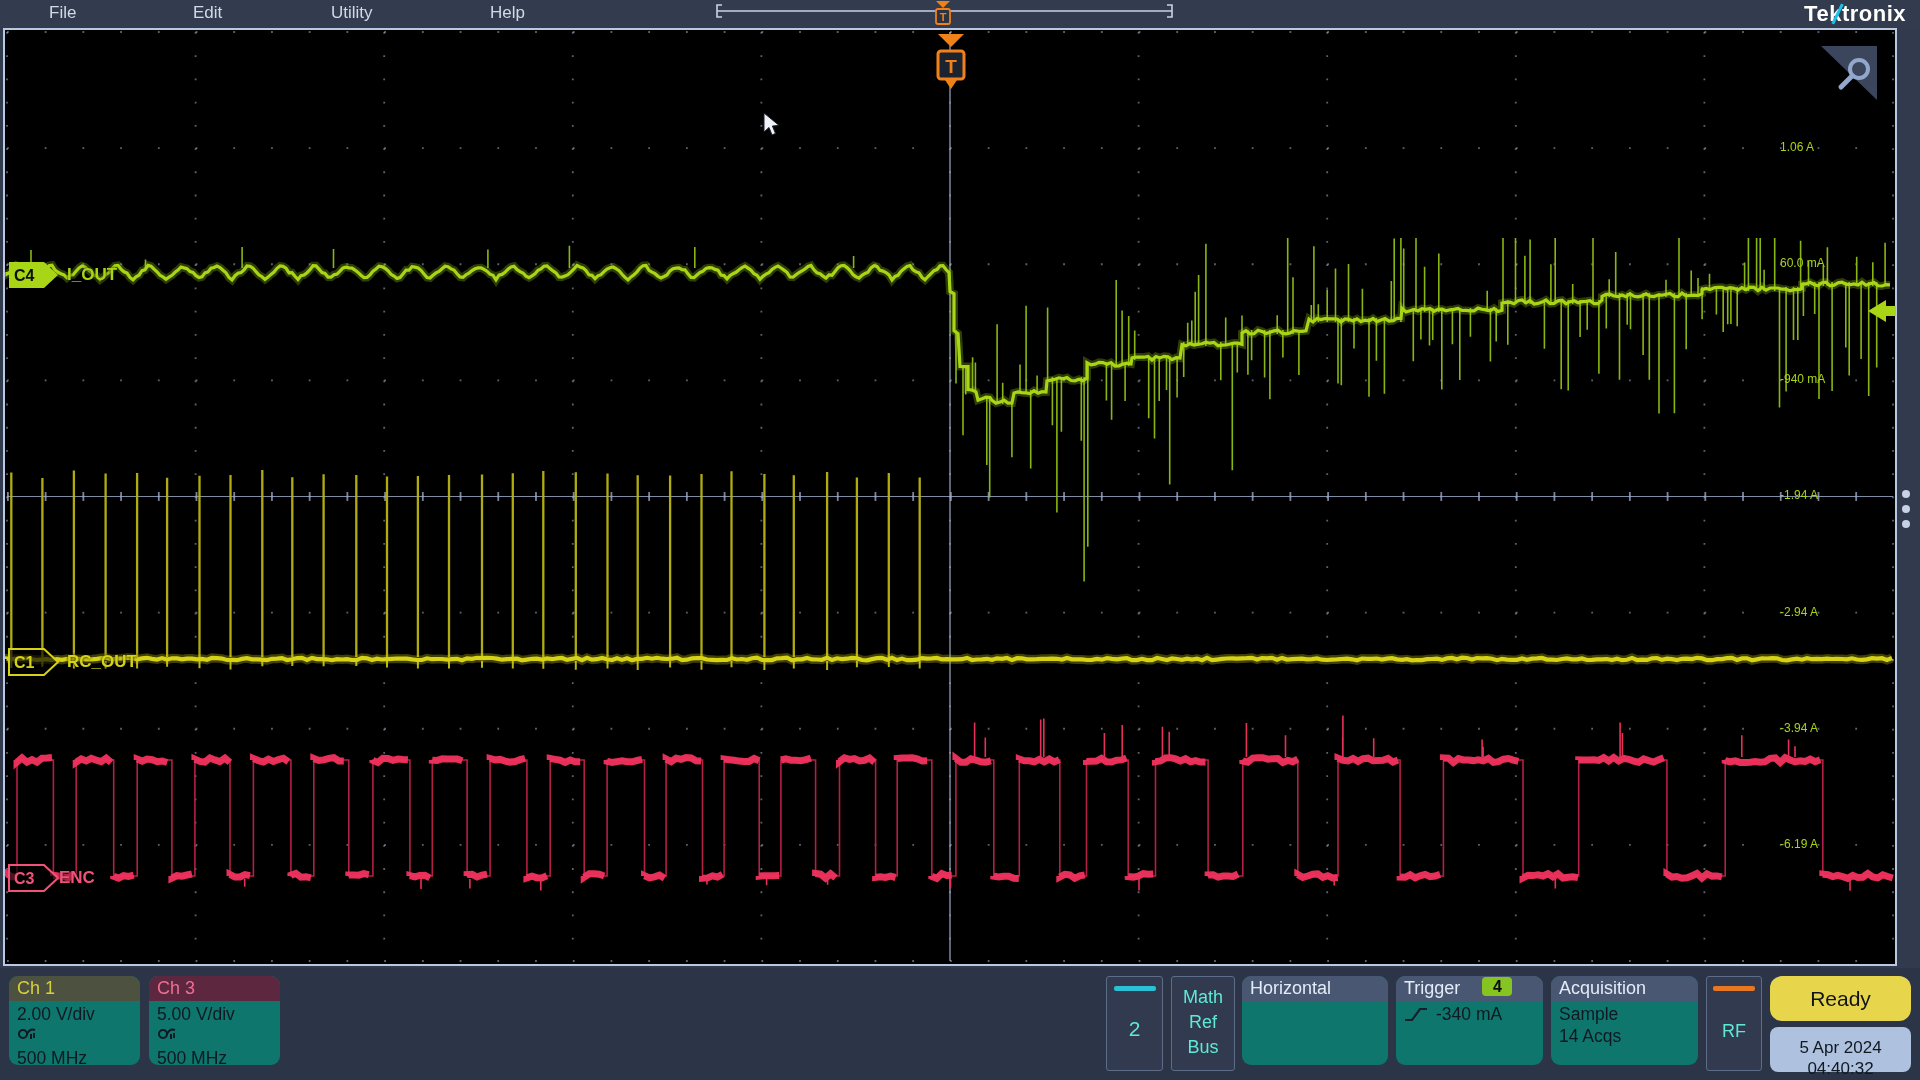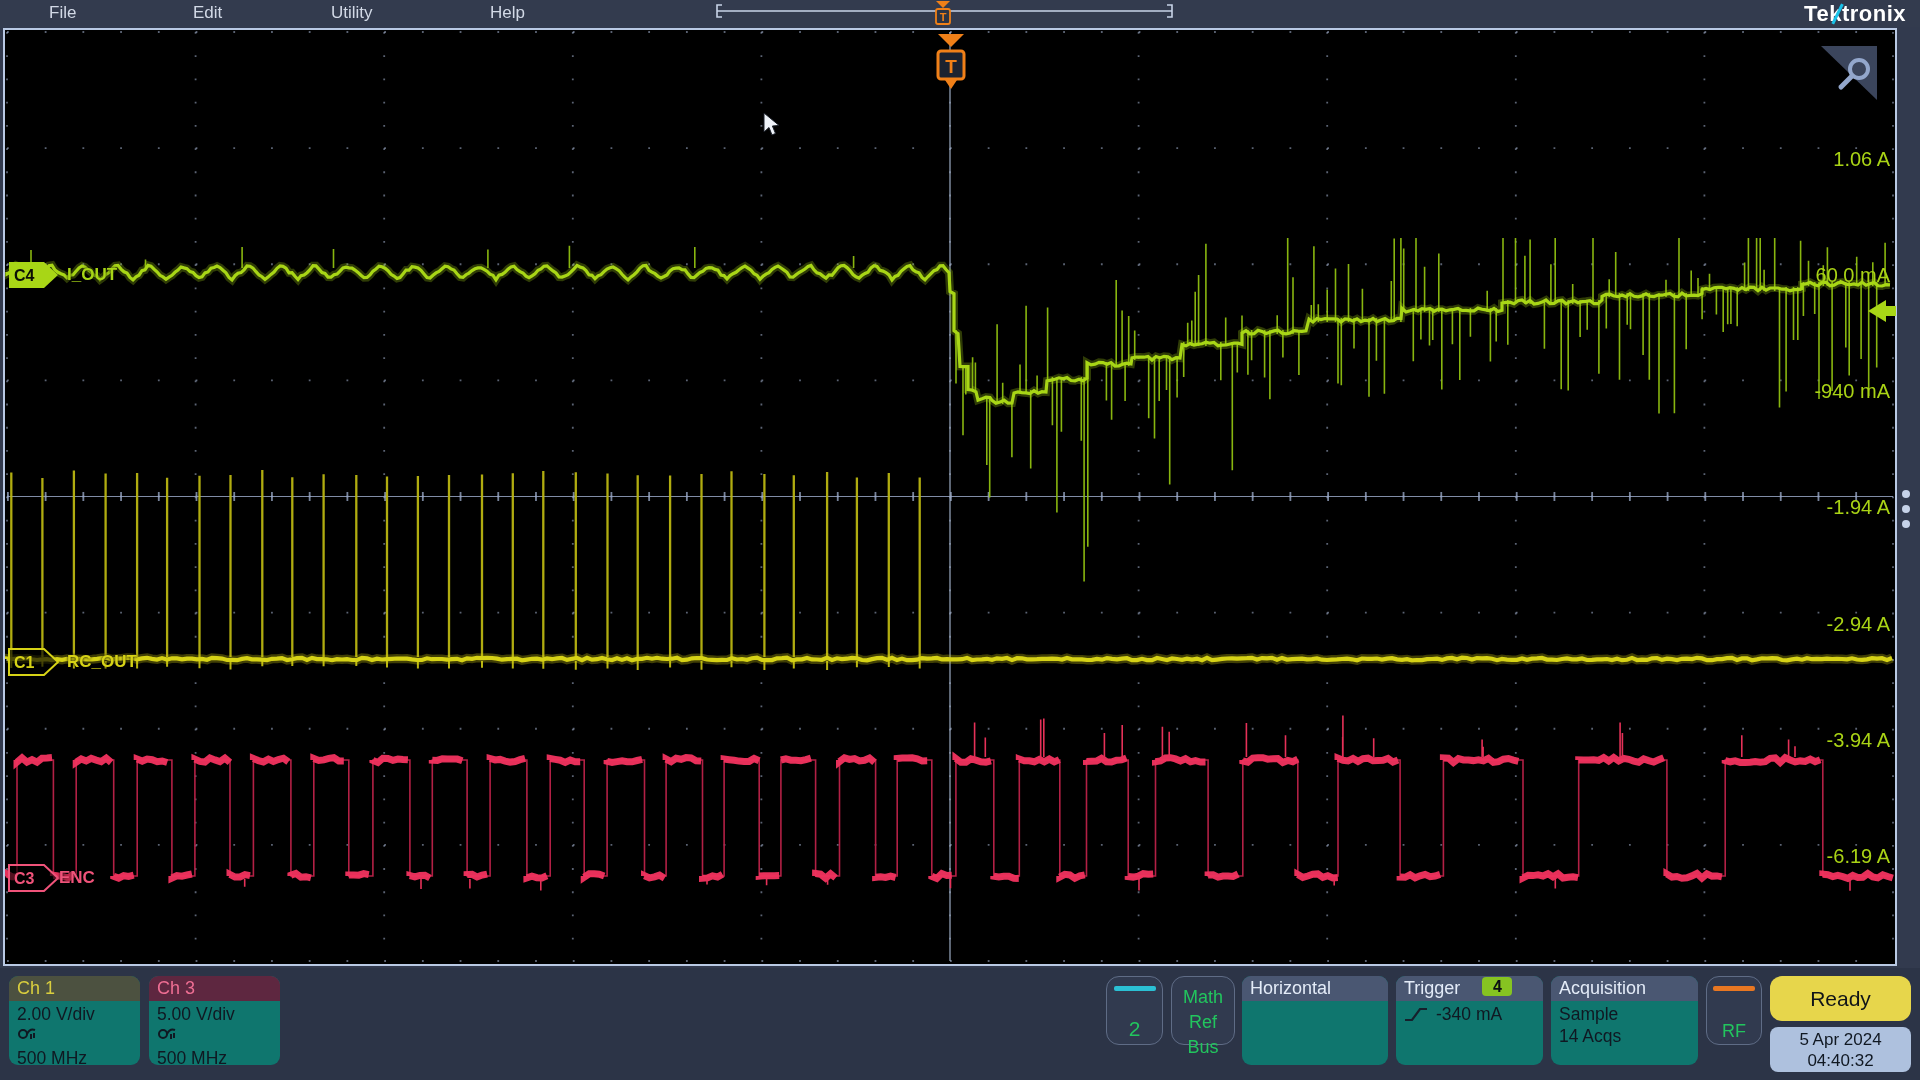--- a/index.html
+++ b/index.html
@@ -10,42 +10,42 @@
   .menu-item{position:absolute;top:3px;font-size:17px;color:#d2d9e6;cursor:default;}
   #brand{position:absolute;right:14px;top:1px;font-size:22px;font-weight:bold;color:#ffffff;
     letter-spacing:.5px;}
   #brand .logo-k{position:relative;display:inline-block;}
   #brand .logo-k::after{content:"";position:absolute;left:52%;top:8%;width:3px;height:86%;
     background:#19c3ea;transform:rotate(26deg);}
   
   #plot{position:absolute;left:3px;top:28px;width:1894px;height:938px;background:#000;
     border:2px solid #b9c9e4;box-sizing:border-box;}
   #wavesvg{position:absolute;left:0;top:0;}
-  .scale-label{position:absolute;width:110px;text-align:right;font-size:20px;color:#a9d315;margin-top:8px;}
+  .scale-label{position:absolute;width:110px;font-size:12px;color:#a9d315;}
   .trace-label{position:absolute;font-size:17px;font-weight:bold;text-shadow:0 0 3px #000;}
   
   .dot{position:absolute;width:8px;height:8px;border-radius:50%;background:#c6d2e8;}
   
   #bottombar{position:absolute;left:0;top:968px;width:1920px;height:112px;background:#2c3447;}
   .badge{position:absolute;top:8px;height:89px;border-radius:9px;overflow:hidden;
     background:#0f766e;box-sizing:border-box;}
   .badge .hdr{height:25px;line-height:25px;padding-left:8px;font-size:18px;}
   .badge .body{padding:2px 8px;font-size:17.5px;line-height:22px;color:#101822;}
-  .badge-dark{position:absolute;top:8px;height:69px;border-radius:13px;background:#313a4f;
-    border:1px solid #5f6c86;box-sizing:border-box;color:#22c55e;text-align:center;}
+  .badge-dark{position:absolute;top:8px;height:95px;border-radius:3px;background:#313a4f;
+    border:1px solid #5f6c86;box-sizing:border-box;color:#5eead4;text-align:center;}
   .hdr-blue{background:#4a5772;color:#e4ecf8;}
   .chip{display:inline-block;min-width:24px;height:19px;line-height:19px;border-radius:4px;
     background:#86c421;color:#0b0f14;font-size:16px;font-weight:bold;text-align:center;
     margin-left:22px;padding:0 3px;vertical-align:2px;}
   .accentbar{position:absolute;left:50%;transform:translateX(-50%);top:9px;width:42px;height:5px;
     border-radius:2px;}
   #ready-badge{position:absolute;left:1770px;top:976px;width:141px;height:45px;border-radius:12px;
     background:#e7d64b;color:#101418;font-size:21px;text-align:center;line-height:45px;}
   #datetime-badge{position:absolute;left:1770px;top:1027px;width:141px;height:45px;border-radius:8px;
-    background:#aec1de;color:#101822;font-size:17px;text-align:center;line-height:21px;padding-top:2px;
+    background:#aec1de;color:#101822;font-size:17px;text-align:center;line-height:21px;padding-top:10px;
     box-sizing:border-box;}
   .bw{font-size:13px;font-weight:bold;}
   .bw sub{font-size:9px;}
 </style>
 </head>
 <body>
 
 <div id="menubar">
   <span class="menu-item" style="left:49px">File</span>
   <span class="menu-item" style="left:193px">Edit</span>

